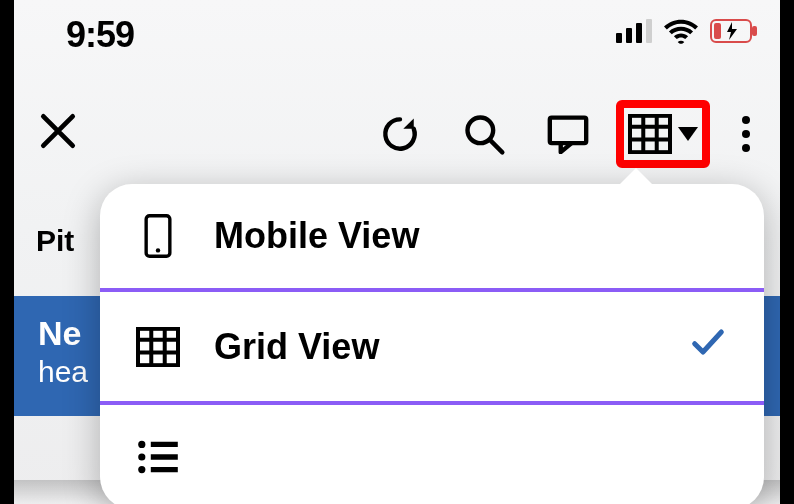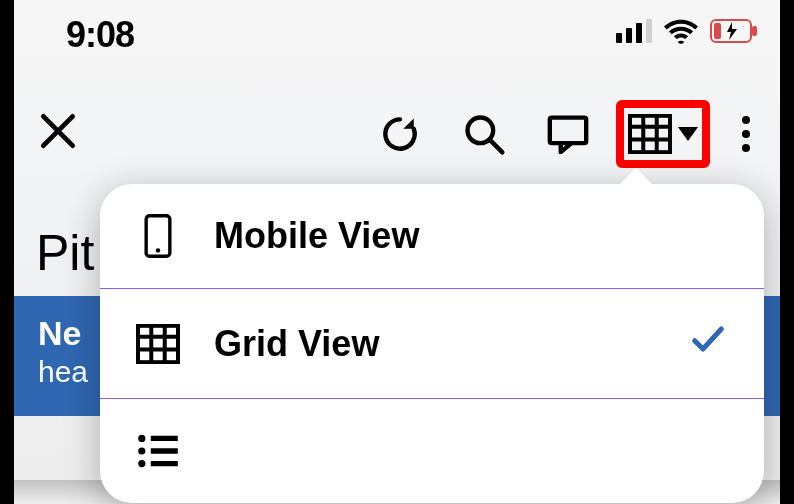--- a/index.html
+++ b/index.html
@@ -117,22 +117,22 @@
   }
   .kebab span {
     width: 8px; height: 8px; background:#000; border-radius:50%;
   }
 
   
   .page-title {
     position: absolute;
     left: 22px;
     top: 224px;
-    font-size: 50px;
-    font-weight: 400;
+    font-size: 30px;
+    font-weight: 700;
     color: #000;
   }
   .blue-banner {
     position: absolute;
     left: 0;
     top: 296px;
     width: 100%;
     height: 120px;
     background: #2f67b2;
     color: #fff;
@@ -182,42 +182,42 @@
   }
   .menu-item {
     display: flex;
     align-items: center;
     gap: 34px;
     padding: 30px 36px;
     font-size: 36px;
     color: #000;
   }
   .menu-item + .menu-item {
-    border-top: 1px solid #8b5cf6;
+    border-top: 4px solid #8b5cf6;
   }
   .menu-icon {
     width: 44px;
     height: 44px;
     display: flex;
     align-items: center;
     justify-content: center;
     flex-shrink: 0;
   }
   .menu-label { flex: 1; }
   .check {
     color: #2f67b2;
   }
 </style>
 </head>
 <body>
 
 <div class="device">
 
   <div class="statusbar">
-    <div class="time">9:08</div>
+    <div class="time">9:59</div>
     <div class="tray">
       <div class="cell-bars">
         <span></span>
           <span></span>
           <span></span>
           <span></span>
       </div>
       <svg width="34" height="26" viewBox="0 0 24 18">
         <path d="M12 18c-.8 0-1.5-.3-2-.9l-.3-.3c1.3-1.2 3.3-1.2 4.6 0l-.3.3c-.5.6-1.2.9-2 .9zm-5-5.3c2.8-2.6 7.2-2.6 10 0l-2 2c-1.7-1.5-4.3-1.5-6 0l-2-2zm-3.5-3.4C8 5 16 5 20.5 9.3l-2 2c-3.6-3.3-9.4-3.3-13 0l-2-2zM0 5.9C6.6-.6 17.4-.6 24 5.9l-2 2C16.5 2.6 7.5 2.6 2 7.9l-2-2z" fill="#000"></path>
       </svg>

